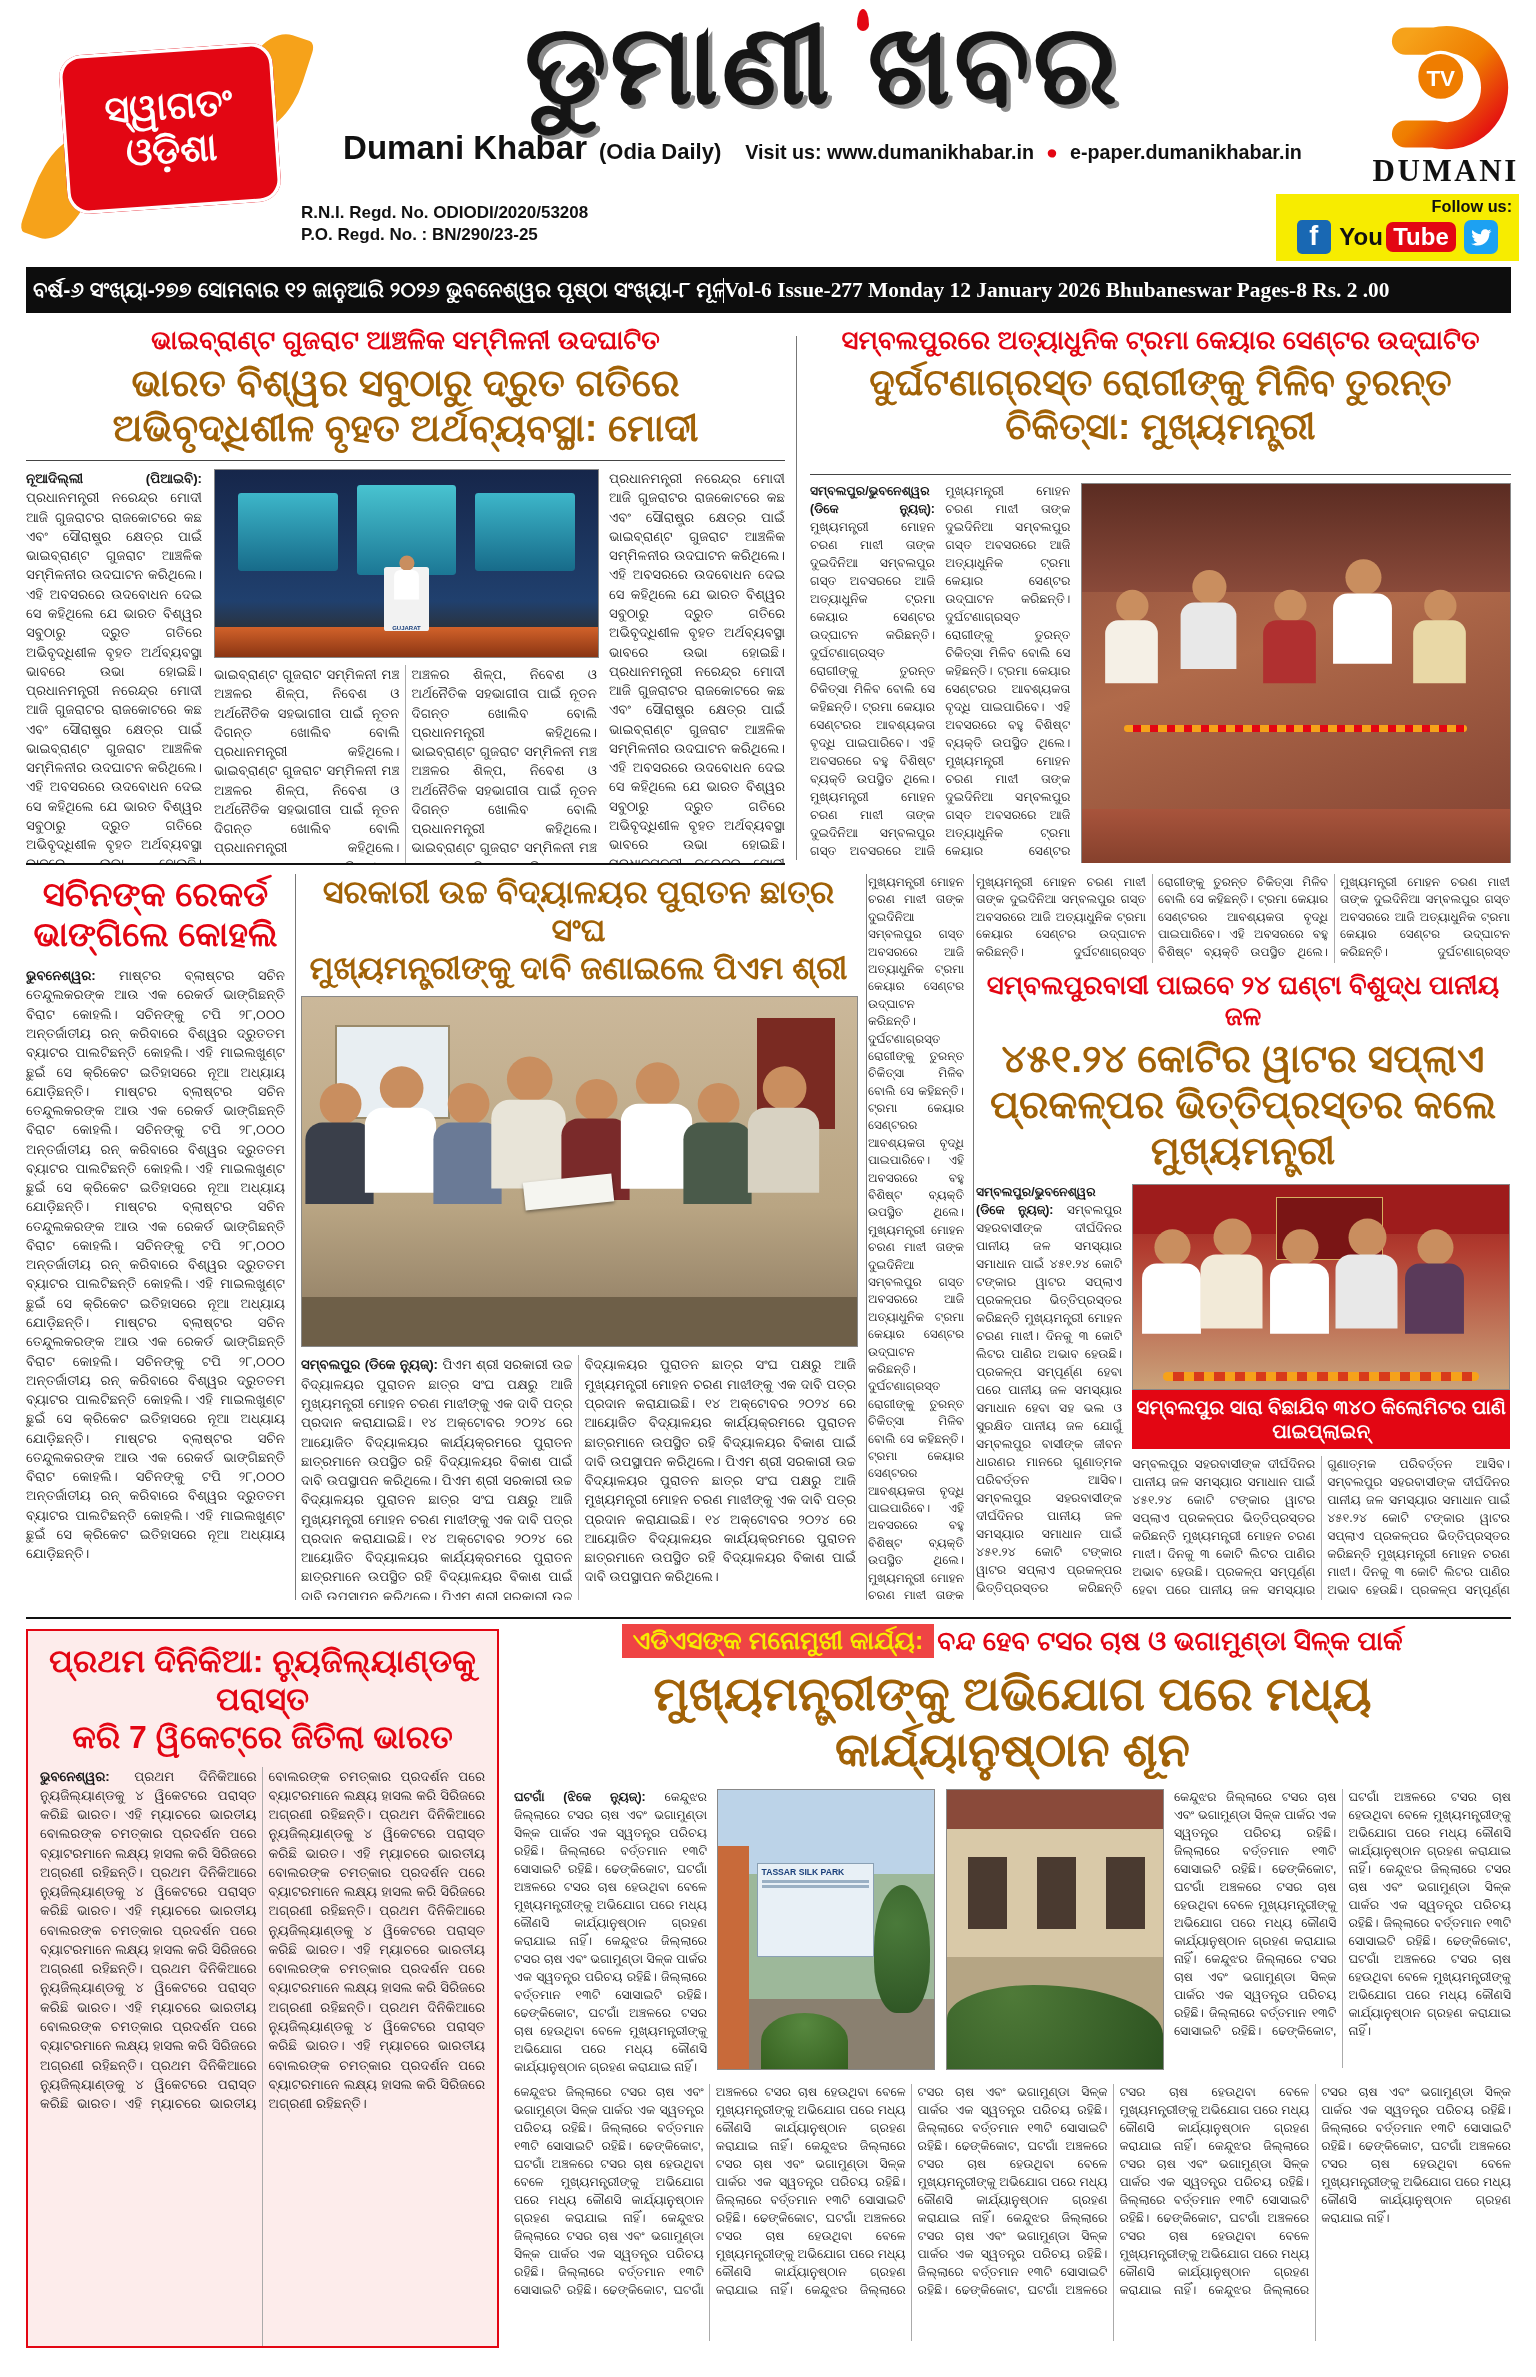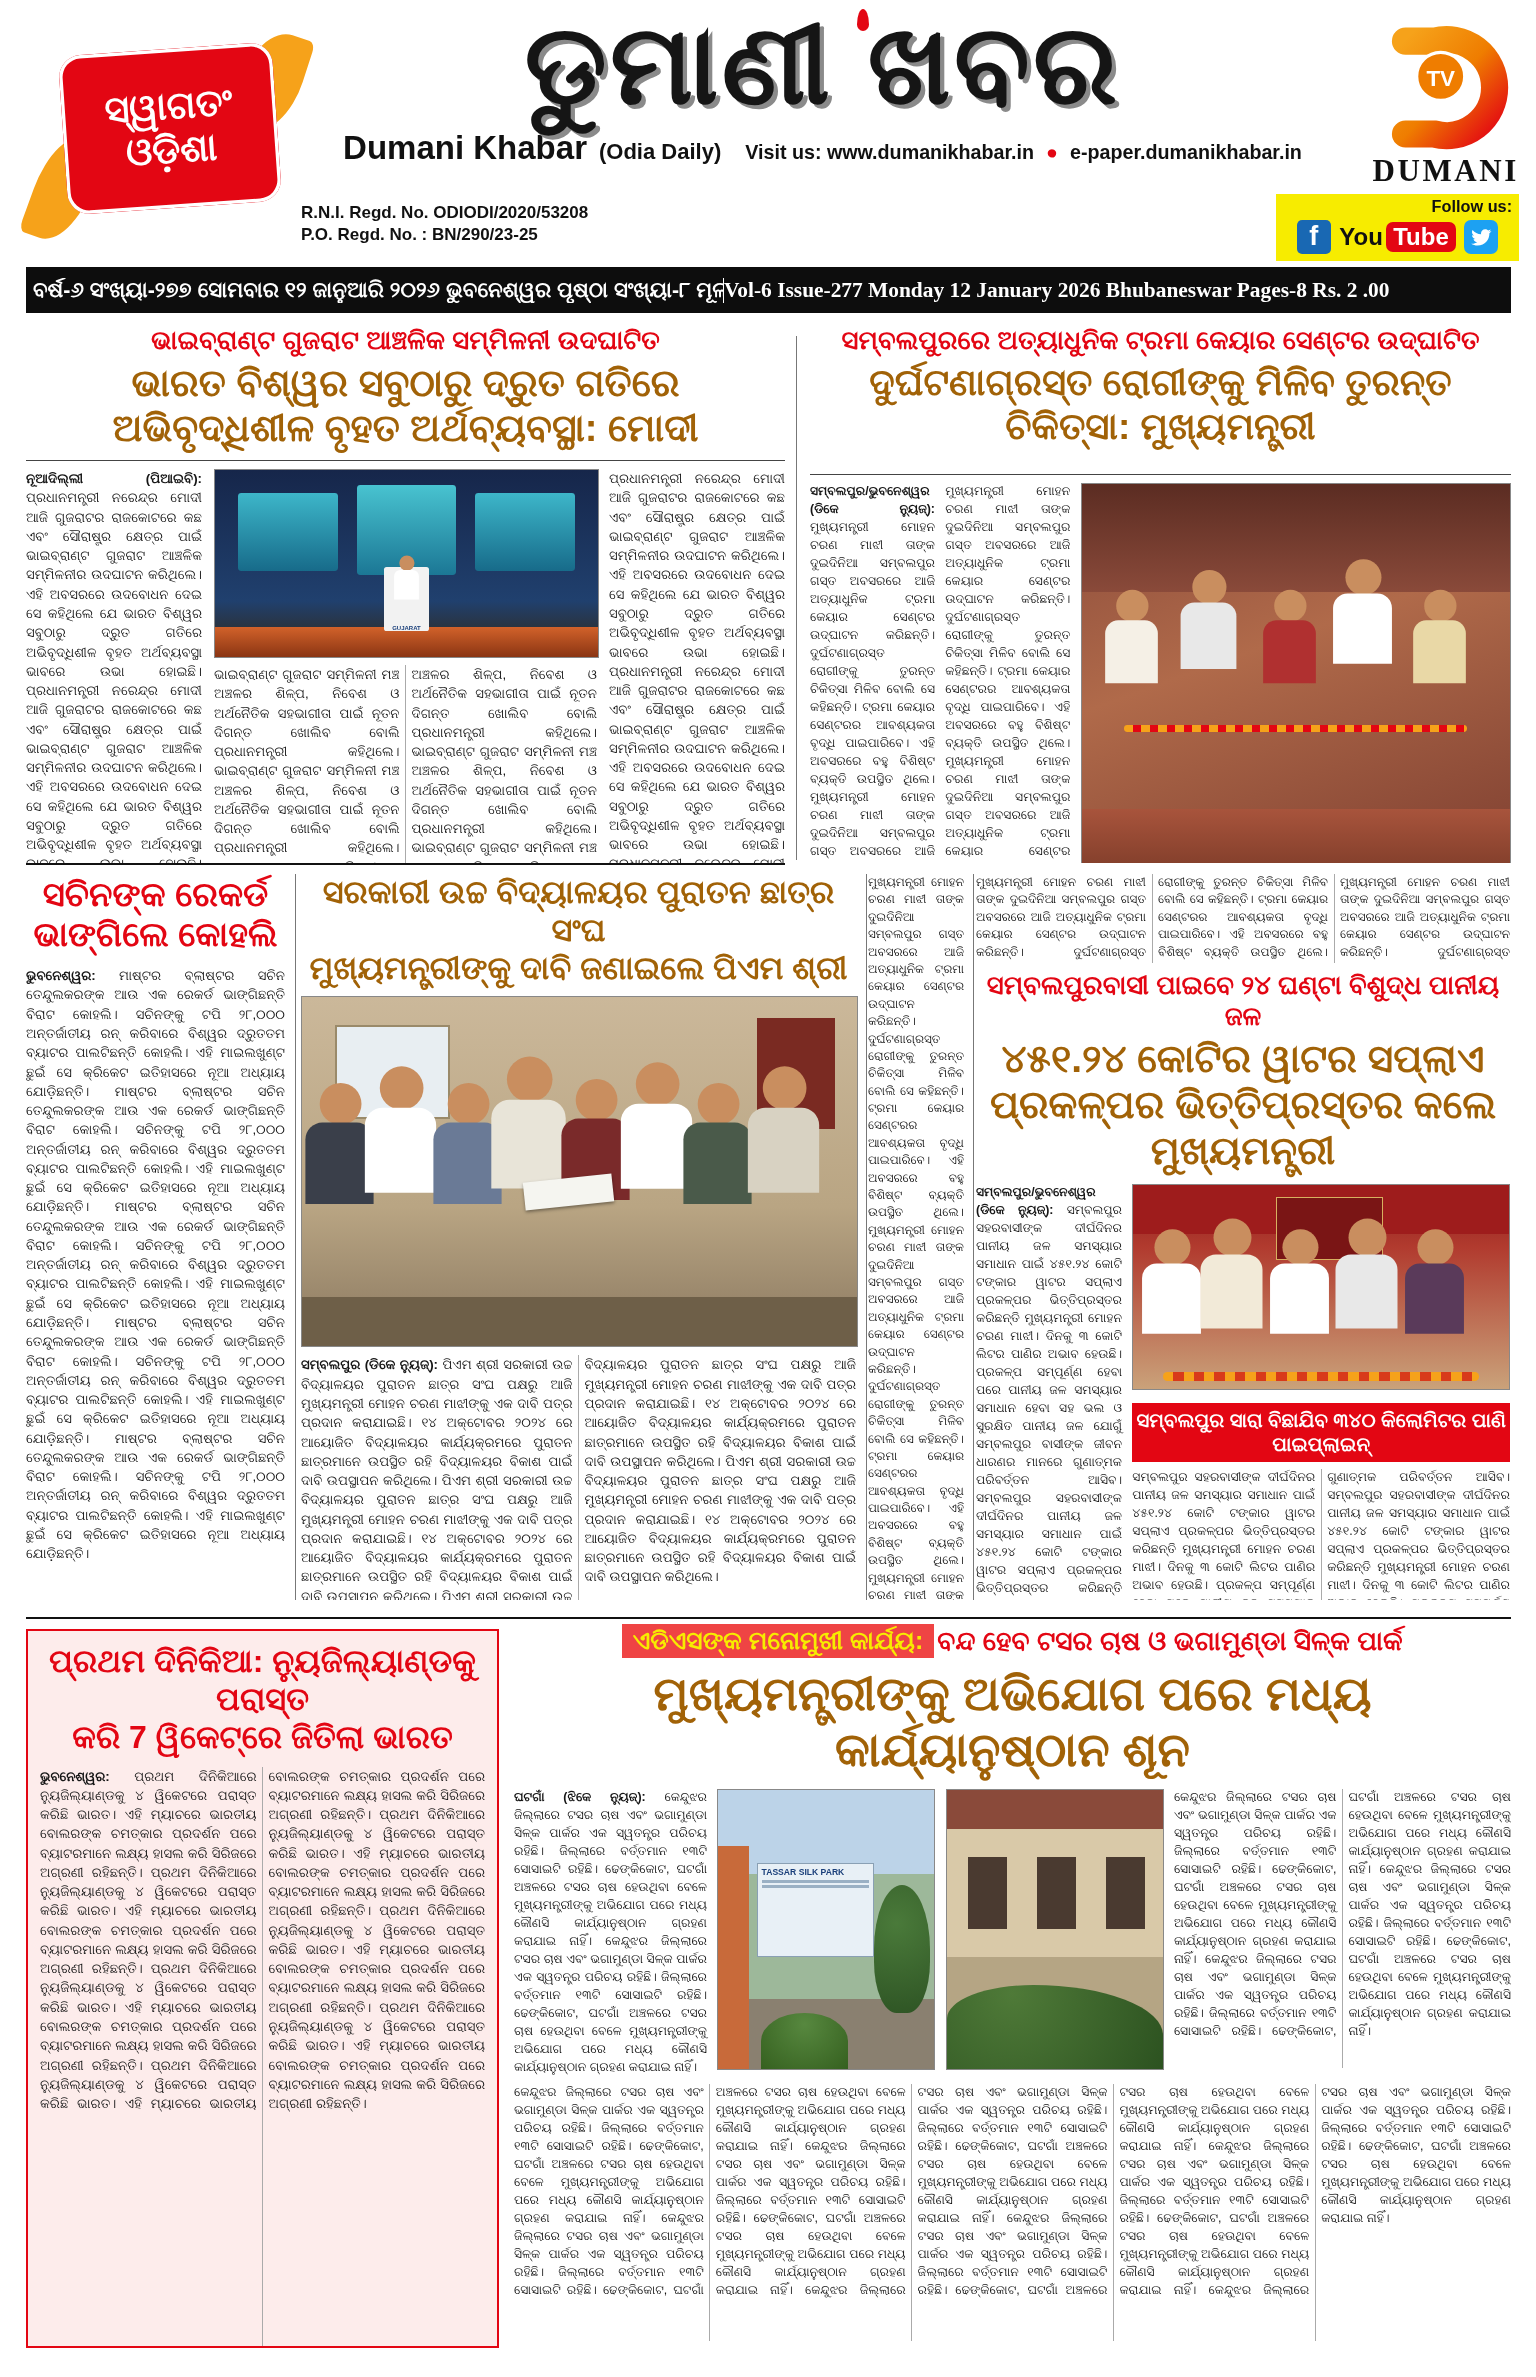--- a/index.html
+++ b/index.html
@@ -225,21 +225,21 @@
         <div class="ph" style="height:204px;background:linear-gradient(#8a1f1f,#b13a2e 30%,#caa27a);">
           <div style="position:absolute;left:0;top:0;width:100%;height:24%;background:#9e1c1c;"></div>
           <div style="position:absolute;left:38%;top:6%;width:28%;height:30%;background:#7a1515;border:1.7px solid #d8b060;"></div>
           <div class="pn" style="left:6%;top:34%;--shirt:#ffffff;transform:scale(1.9);"></div>
           <div class="pn" style="left:22%;top:30%;--shirt:#f2ead8;transform:scale(2);"></div>
           <div class="pn" style="left:40%;top:34%;--shirt:#ffffff;transform:scale(1.9);"></div>
           <div class="pn" style="left:58%;top:30%;--shirt:#e8e8e8;transform:scale(2);"></div>
           <div class="pn" style="left:76%;top:34%;--shirt:#5a3a5a;transform:scale(1.9);"></div>
           <div style="position:absolute;left:8%;bottom:4%;width:84%;height:8.6px;background:repeating-linear-gradient(90deg,#f6a21a 0 10.3px,#d83a1a 10.3px 20.6px);border-radius:4.3px;"></div>
         </div>
-        <div class="capbar" style="margin-top:13px;">ସମ୍ବଲପୁର ସାରା ବିଛାଯିବ ୩୪୦ କିଲୋମିଟର ପାଣି ପାଇପ୍‌ଲାଇନ୍</div>
+        <div class="capbar" style="margin-top:0;">ସମ୍ବଲପୁର ସାରା ବିଛାଯିବ ୩୪୦ କିଲୋମିଟର ପାଣି ପାଇପ୍‌ଲାଇନ୍</div>
         <p class="body cols" style="column-count:2;margin-top:6.9px;height:199px;overflow:hidden;font-size:12.4px;"><span>ସମ୍ବଲପୁର ସହରବାସୀଙ୍କ ଦୀର୍ଘଦିନର ପାନୀୟ ଜଳ ସମସ୍ୟାର ସମାଧାନ ପାଇଁ ୪୫୧.୨୪ କୋଟି ଟଙ୍କାର ୱାଟର ସପ୍ଲାଏ ପ୍ରକଳ୍ପର ଭିତ୍ତିପ୍ରସ୍ତର କରିଛନ୍ତି ମୁଖ୍ୟମନ୍ତ୍ରୀ ମୋହନ ଚରଣ ମାଝୀ। ଦିନକୁ ୩ କୋଟି ଲିଟର ପାଣିର ଅଭାବ ହେଉଛି। ପ୍ରକଳ୍ପ ସମ୍ପୂର୍ଣ୍ଣ ହେବା ପରେ ପାନୀୟ ଜଳ ସମସ୍ୟାର ସମାଧାନ ହେବା ସହ ଭଲ ଓ ସୁରକ୍ଷିତ ପାନୀୟ ଜଳ ଯୋଗୁଁ ସମ୍ବଲପୁର ବାସୀଙ୍କ ଜୀବନ ଧାରଣର ମାନରେ ଗୁଣାତ୍ମକ ପରିବର୍ତ୍ତନ ଆସିବ। ସମ୍ବଲପୁର ସହରବାସୀଙ୍କ ଦୀର୍ଘଦିନର ପାନୀୟ ଜଳ ସମସ୍ୟାର ସମାଧାନ ପାଇଁ ୪୫୧.୨୪ କୋଟି ଟଙ୍କାର ୱାଟର ସପ୍ଲାଏ ପ୍ରକଳ୍ପର ଭିତ୍ତିପ୍ରସ୍ତର କରିଛନ୍ତି ମୁଖ୍ୟମନ୍ତ୍ରୀ ମୋହନ ଚରଣ ମାଝୀ। ଦିନକୁ ୩ କୋଟି ଲିଟର ପାଣିର ଅଭାବ ହେଉଛି। ପ୍ରକଳ୍ପ ସମ୍ପୂର୍ଣ୍ଣ ହେବା ପରେ ପାନୀୟ ଜଳ ସମସ୍ୟାର ସମାଧାନ ହେବା ସହ ଭଲ ଓ ସୁରକ୍ଷିତ ପାନୀୟ ଜଳ ଯୋଗୁଁ ସମ୍ବଲପୁର ବାସୀଙ୍କ ଜୀବନ ଧାରଣର ମାନରେ ଗୁଣାତ୍ମକ ପରିବର୍ତ୍ତନ ଆସିବ।</span></p>
       </div>
     </div>
   </div>
 
   <div class="hline" style="left:26px;top:1617px;width:1485px;"></div>
 
   <div class="art box-art" style="left:26px;top:1629px;width:473px;height:719px;padding:12px;box-sizing:border-box;">
     <div class="hl" style="font-size:32px;color:#e30613;">
       <div>ପ୍ରଥମ ଦିନିକିଆ: ନ୍ୟୁଜିଲ୍ୟାଣ୍ଡକୁ ପରାସ୍ତ</div>

